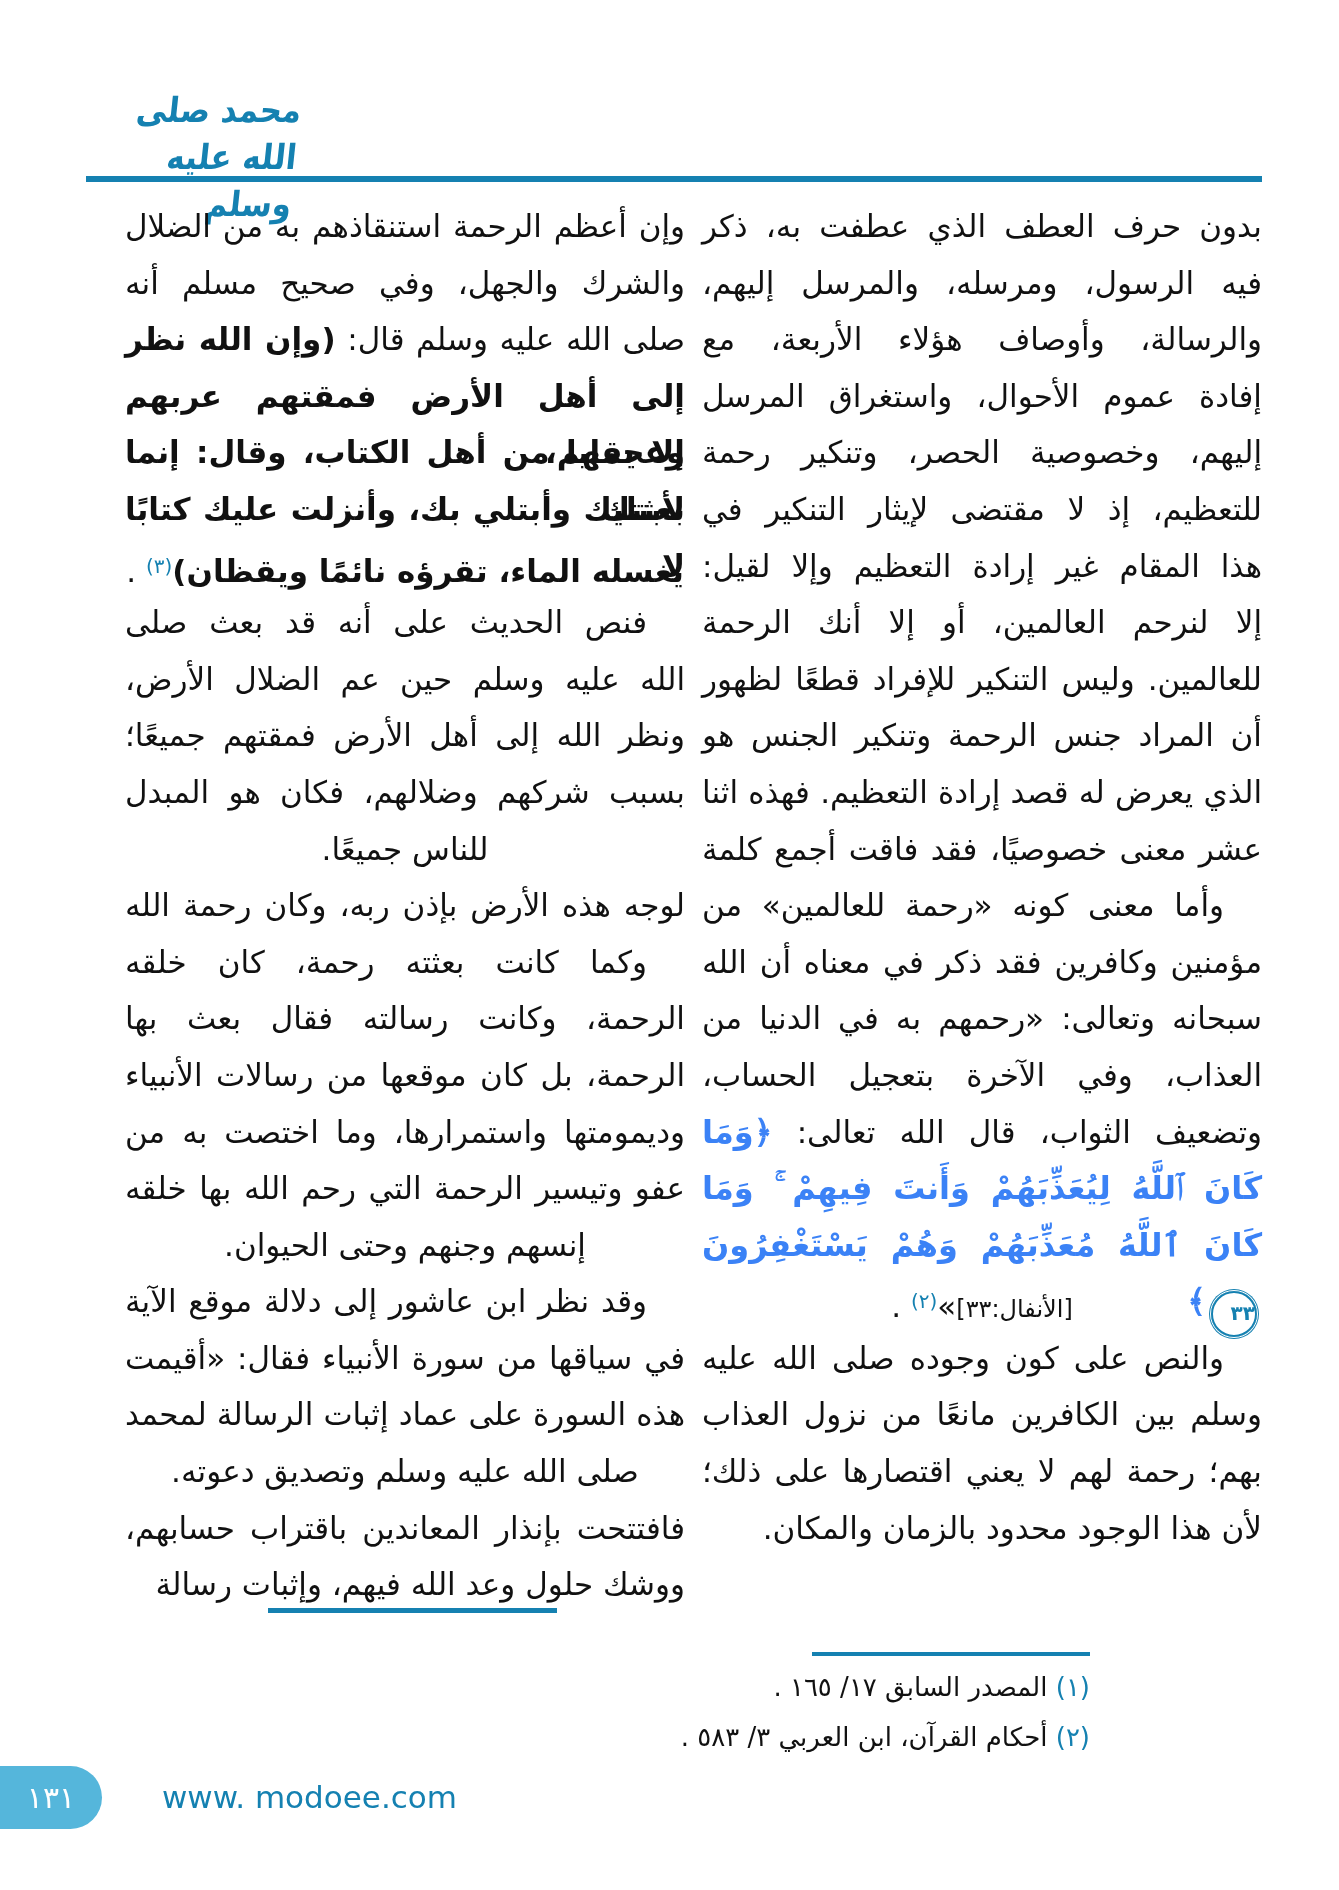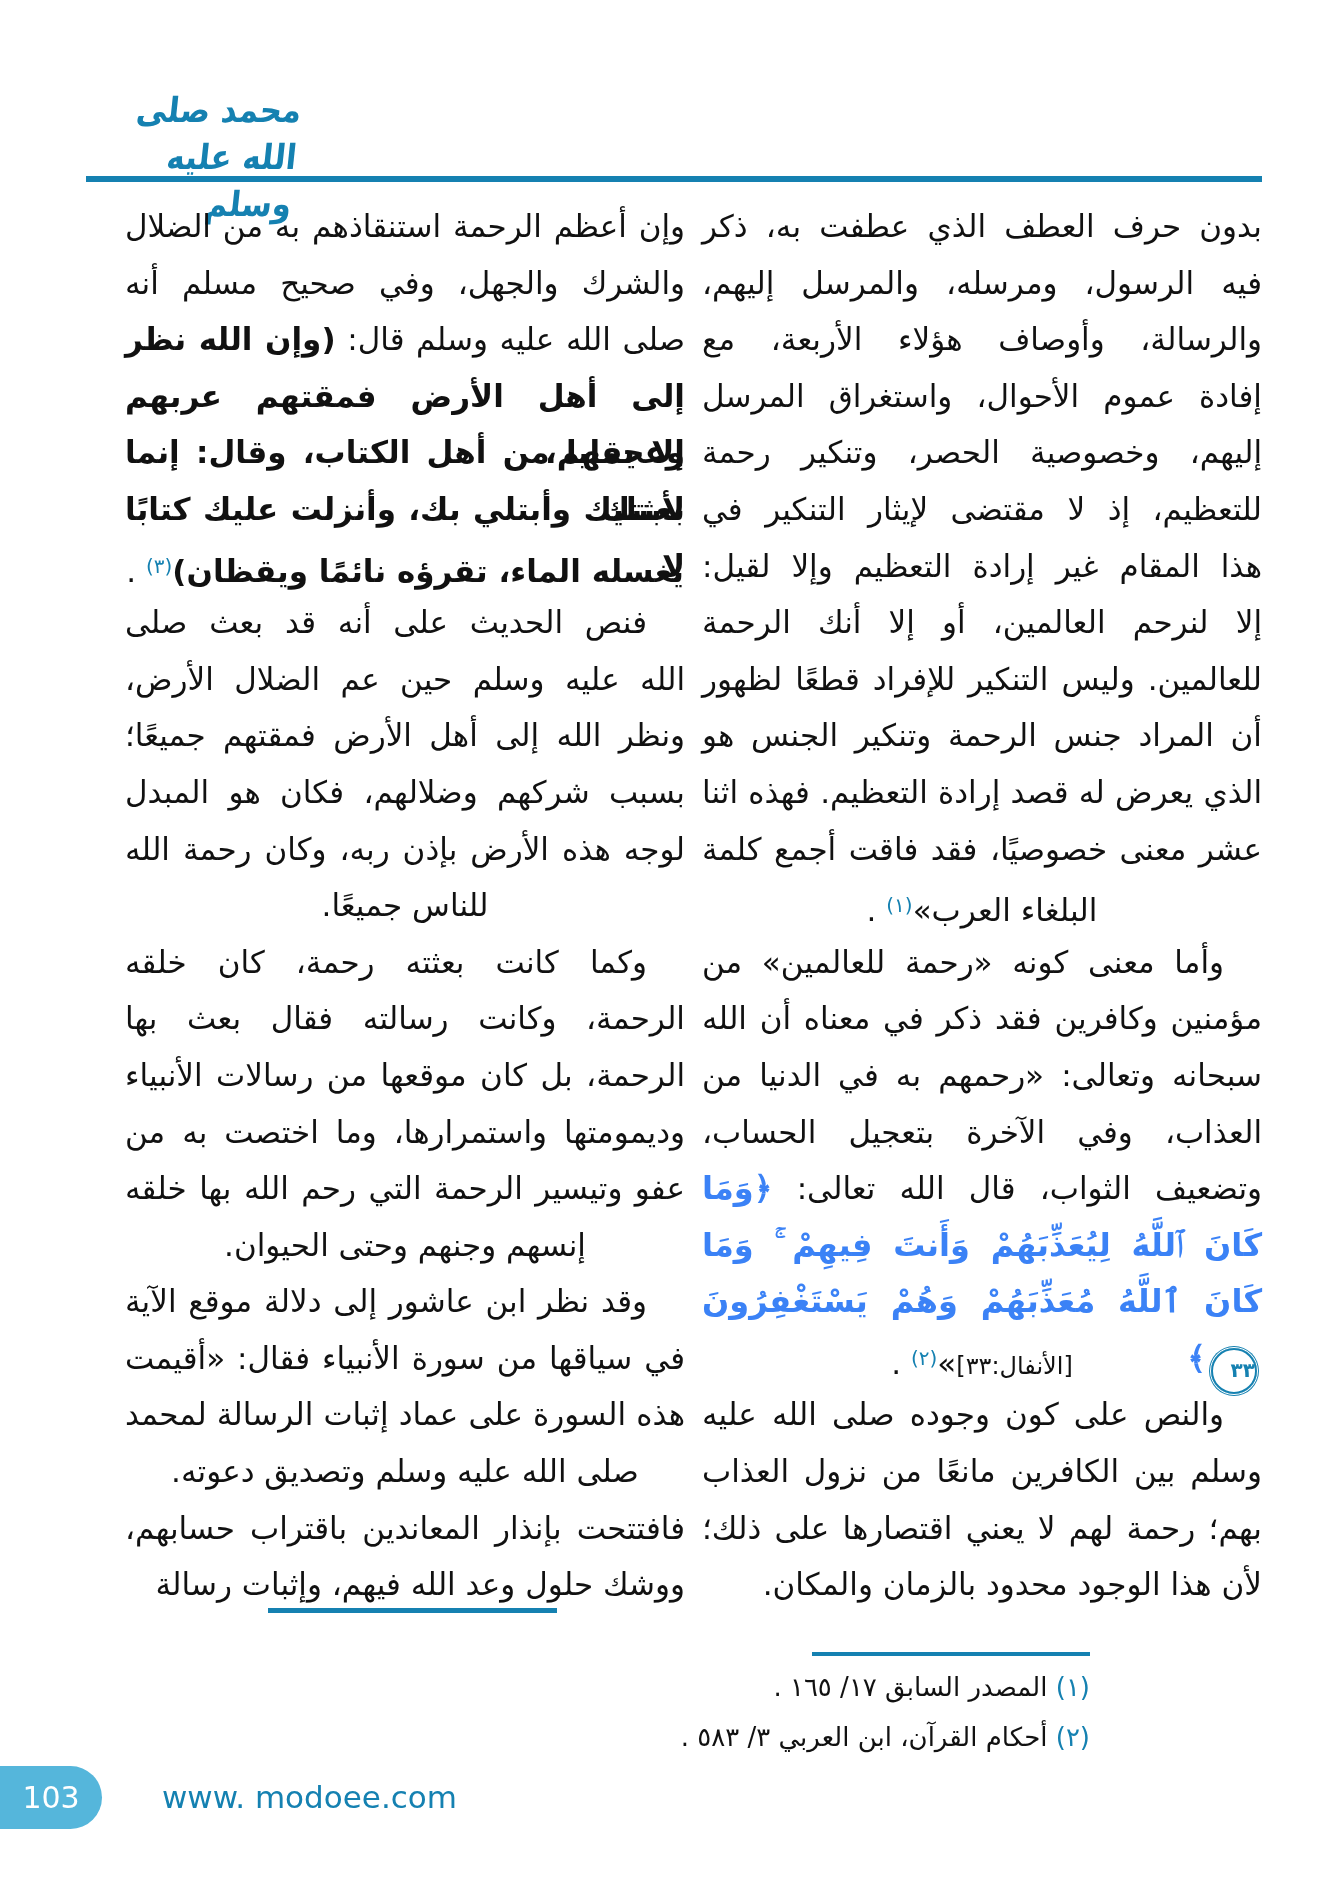--- a/index.html
+++ b/index.html
@@ -60,21 +60,20 @@
       <div class="line"><span class="seg seg-n">والرسالة، وأوصاف هؤلاء الأربعة، مع</span></div>
       <div class="line"><span class="seg seg-n">إفادة عموم الأحوال، واستغراق المرسل</span></div>
       <div class="line"><span class="seg seg-n">إليهم، وخصوصية الحصر، وتنكير رحمة</span></div>
       <div class="line"><span class="seg seg-n">للتعظيم، إذ لا مقتضى لإيثار التنكير في</span></div>
       <div class="line"><span class="seg seg-n">هذا المقام غير إرادة التعظيم وإلا لقيل:</span></div>
       <div class="line"><span class="seg seg-n">إلا لنرحم العالمين، أو إلا أنك الرحمة</span></div>
       <div class="line"><span class="seg seg-n">للعالمين. وليس التنكير للإفراد قطعًا لظهور</span></div>
       <div class="line"><span class="seg seg-n">أن المراد جنس الرحمة وتنكير الجنس هو</span></div>
       <div class="line"><span class="seg seg-n">الذي يعرض له قصد إرادة التعظيم. فهذه اثنا</span></div>
       <div class="line"><span class="seg seg-n">عشر معنى خصوصيًا، فقد فاقت أجمع كلمة</span></div>
-      <div class="line center"><span class="seg seg-n">البلغاء العرب»</span><span class="seg seg-f">(١)</span><span class="seg seg-n"> .</span></div>
       <div class="line indent"><span class="seg seg-n">وأما معنى كونه «رحمة للعالمين» من</span></div>
       <div class="line"><span class="seg seg-n">مؤمنين وكافرين فقد ذكر في معناه أن الله</span></div>
       <div class="line"><span class="seg seg-n">سبحانه وتعالى: «رحمهم به في الدنيا من</span></div>
       <div class="line"><span class="seg seg-n">العذاب، وفي الآخرة بتعجيل الحساب،</span></div>
       <div class="line"><span class="seg seg-n">وتضعيف الثواب، قال الله تعالى: </span><span class="seg seg-q">﴿وَمَا</span></div>
       <div class="line"><span class="seg seg-q">كَانَ ٱللَّهُ لِيُعَذِّبَهُمْ وَأَنتَ فِيهِمْ ۚ وَمَا</span></div>
       <div class="line"><span class="seg seg-q">كَانَ ٱللَّهُ مُعَذِّبَهُمْ وَهُمْ يَسْتَغْفِرُونَ</span><span class="seg seg-a">٣٣</span><span class="seg seg-q">﴾</span></div>
       <div class="line center"><span class="seg seg-r">[الأنفال:٣٣]</span><span class="seg seg-n">»</span><span class="seg seg-f">(٢)</span><span class="seg seg-n"> .</span></div>
       <div class="line indent"><span class="seg seg-n">والنص على كون وجوده صلى الله عليه</span></div>
       <div class="line"><span class="seg seg-n">وسلم بين الكافرين مانعًا من نزول العذاب</span></div>
@@ -86,22 +85,22 @@
       <div class="line"><span class="seg seg-n">والشرك والجهل، وفي صحيح مسلم أنه</span></div>
       <div class="line"><span class="seg seg-n">صلى الله عليه وسلم قال: </span><span class="seg seg-b">(وإن الله نظر</span></div>
       <div class="line"><span class="seg seg-b">إلى أهل الأرض فمقتهم عربهم وعجمهم،</span></div>
       <div class="line"><span class="seg seg-b">إلا بقايا من أهل الكتاب، وقال: إنما بعثتك</span></div>
       <div class="line"><span class="seg seg-b">لأبتليك وأبتلي بك، وأنزلت عليك كتابًا لا</span></div>
       <div class="line center"><span class="seg seg-b">يغسله الماء، تقرؤه نائمًا ويقظان)</span><span class="seg seg-f">(٣)</span><span class="seg seg-n"> .</span></div>
       <div class="line indent"><span class="seg seg-n">فنص الحديث على أنه قد بعث صلى</span></div>
       <div class="line"><span class="seg seg-n">الله عليه وسلم حين عم الضلال الأرض،</span></div>
       <div class="line"><span class="seg seg-n">ونظر الله إلى أهل الأرض فمقتهم جميعًا؛</span></div>
       <div class="line"><span class="seg seg-n">بسبب شركهم وضلالهم، فكان هو المبدل</span></div>
+      <div class="line center"><span class="seg seg-n">للناس جميعًا.</span></div>
       <div class="line"><span class="seg seg-n">لوجه هذه الأرض بإذن ربه، وكان رحمة الله</span></div>
-      <div class="line center"><span class="seg seg-n">للناس جميعًا.</span></div>
       <div class="line indent"><span class="seg seg-n">وكما كانت بعثته رحمة، كان خلقه</span></div>
       <div class="line"><span class="seg seg-n">الرحمة، وكانت رسالته فقال بعث بها</span></div>
       <div class="line"><span class="seg seg-n">الرحمة، بل كان موقعها من رسالات الأنبياء</span></div>
       <div class="line"><span class="seg seg-n">وديمومتها واستمرارها، وما اختصت به من</span></div>
       <div class="line"><span class="seg seg-n">عفو وتيسير الرحمة التي رحم الله بها خلقه</span></div>
       <div class="line center"><span class="seg seg-n">إنسهم وجنهم وحتى الحيوان.</span></div>
       <div class="line indent"><span class="seg seg-n">وقد نظر ابن عاشور إلى دلالة موقع الآية</span></div>
       <div class="line"><span class="seg seg-n">في سياقها من سورة الأنبياء فقال: «أقيمت</span></div>
       <div class="line"><span class="seg seg-n">هذه السورة على عماد إثبات الرسالة لمحمد</span></div>
       <div class="line center"><span class="seg seg-n">صلى الله عليه وسلم وتصديق دعوته.</span></div>
@@ -111,16 +110,16 @@
 
   <div class="fn-sep fn-sep-left"></div>
   <div class="fn-sep fn-sep-right"></div>
 
   <div class="footnotes fns-right" id="fns-right">
       <div class="fn-line fl-end"><span class="fn-marker">(١) </span><span>المصدر السابق ١٧/ ١٦٥ .</span></div>
       <div class="fn-line fl-end"><span class="fn-marker">(٢) </span><span>أحكام القرآن، ابن العربي ٣/ ٥٨٣ .</span></div>
     </div>
 
   <div class="page-tab">
-    <span>103</span>
+    <span>١٣١</span>
   </div>
   <div class="website">www. modoee.com</div>
 </div>
 
 </body></html>

